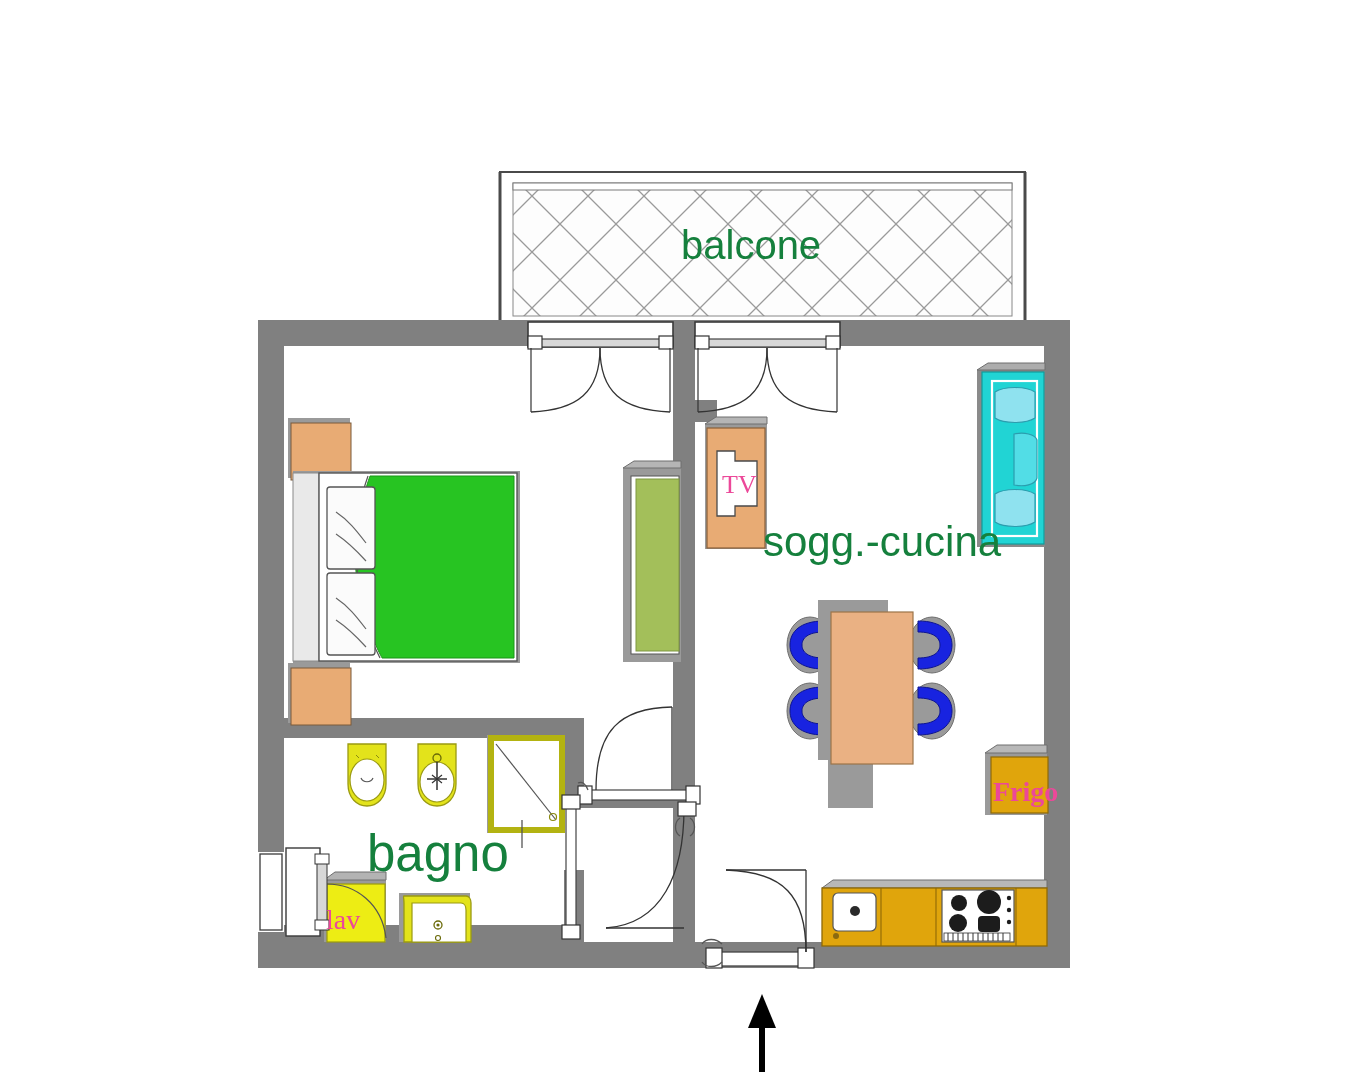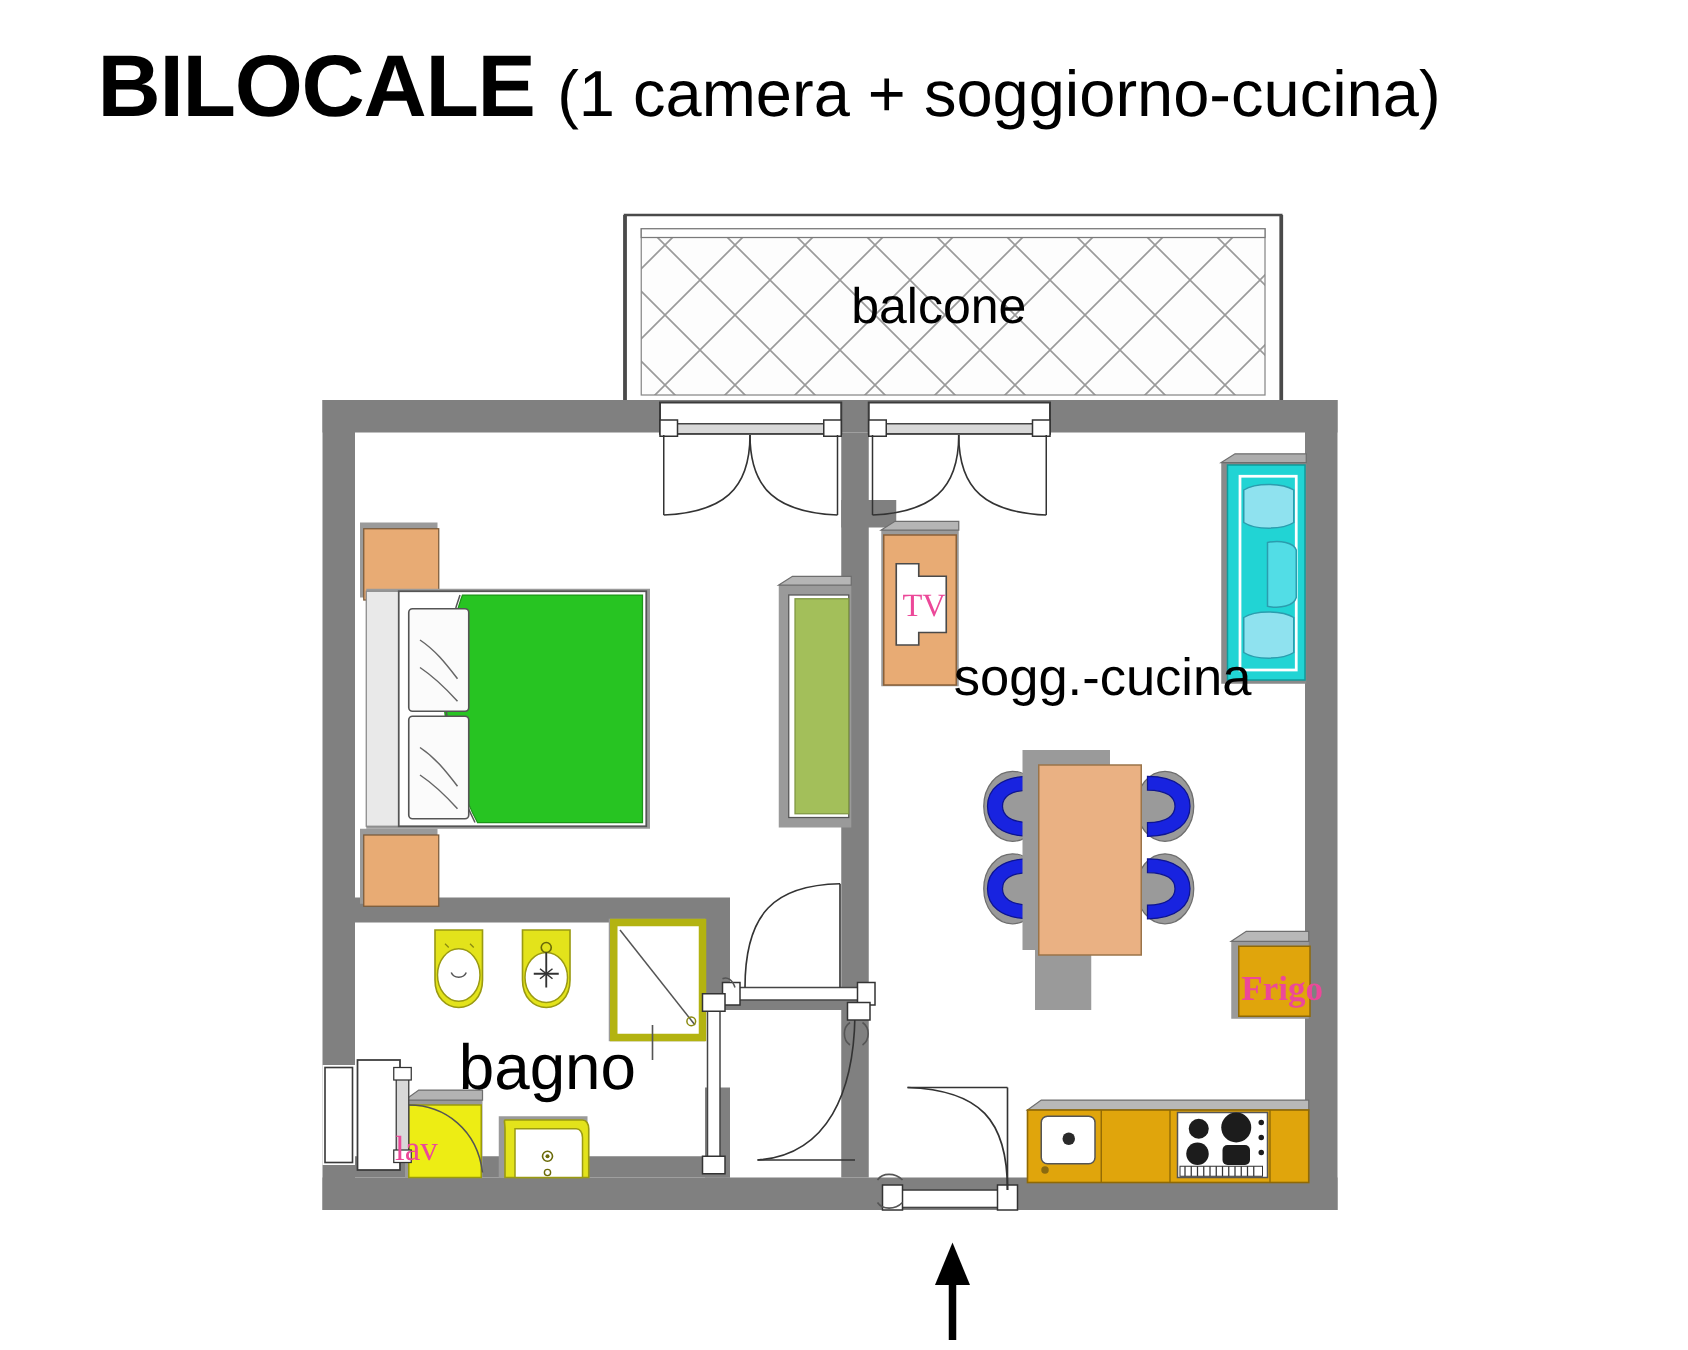--- a/index.html
+++ b/index.html
@@ -47,47 +47,44 @@
   #plan {
     position: absolute;
     left: 0;
     top: 0;
     width: 1350px;
     height: 1080px;
   }
   .room-label {
     position: absolute;
     font-family: "Liberation Sans", sans-serif;
-    color: #000000;
+    color: #15803d;
     white-space: nowrap;
     line-height: 1;
   }
   .lbl-camera { left: 420px; top: 414px; font-size: 42px; }
   .lbl-sogg   { left: 763px; top: 521px; font-size: 42px; }
   .lbl-bagno  { left: 367px; top: 828px; font-size: 51px; text-align: right; }
   .lbl-balcone{ left: 681px; top: 225px; font-size: 40px; }
   .lbl-serif {
     position: absolute;
     font-family: "Liberation Serif", serif;
     color: #ec4899;
     white-space: nowrap;
     line-height: 1;
   }
   .lbl-tv    { left: 722px; top: 472px; font-size: 26px; }
   .lbl-frigo { left: 993px; top: 778px; font-size: 28px; font-weight: bold; }
-  .lbl-lav   { left: 316px; top: 906px; font-size: 28px; }
+  .lbl-lav   { left: 326px; top: 906px; font-size: 28px; }
 </style>
 </head>
 <body>
 
 <div id="page">
 
-  <div id="title-bar">
-    <span id="title-main">BILOCALE</span><span id="title-sub">(1 camera + soggiorno-cucina)</span>
-  </div>
 
   <svg id="plan" viewBox="0 0 1350 1080">
     <defs>
 
       <pattern id="tilePat" width="56" height="56" patternUnits="userSpaceOnUse">
         <rect width="56" height="56" fill="#fdfdfd"></rect>
         <path d="M0,0 L56,56 M56,0 L0,56" stroke="#9a9a9a" stroke-width="1.3" fill="none"></path>
       </pattern>
     </defs>
 

